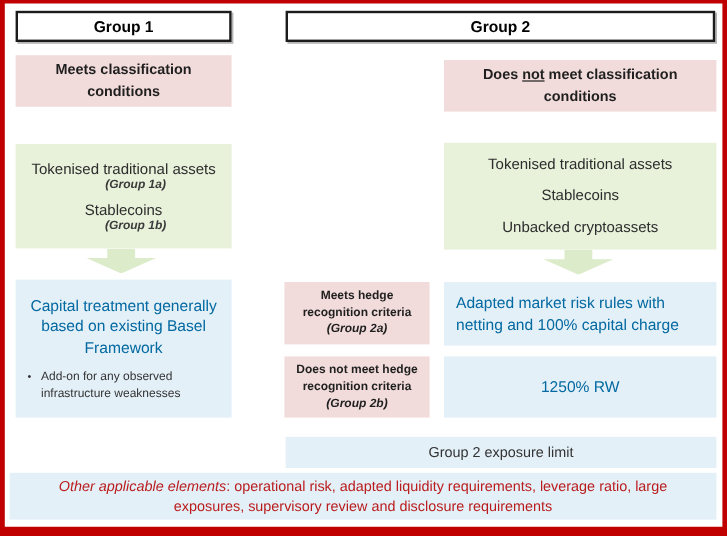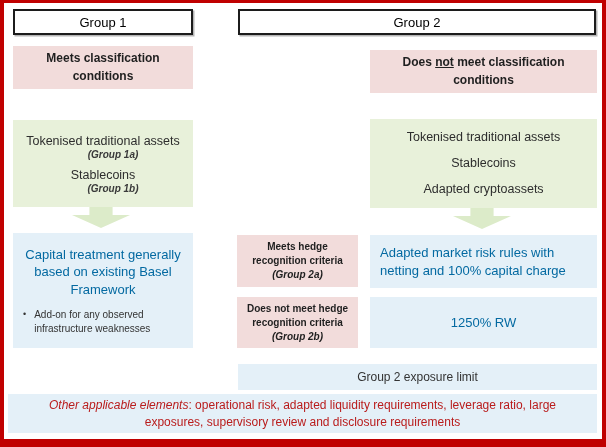--- a/index.html
+++ b/index.html
@@ -21,21 +21,21 @@
     z-index:10;
   }
   .abs{position:absolute;box-sizing:border-box;}
   .center{display:flex;align-items:center;justify-content:center;text-align:center;}
   .col{display:flex;flex-direction:column;align-items:center;justify-content:center;text-align:center;}
 
   .header-box{
     background:#fff;
     border:2px solid #1c1c1c;
     box-shadow:1.5px 1.5px 0 rgba(120,120,120,.55);
-    font-weight:normal;font-size:13px;color:#000;
+    font-weight:bold;font-size:13px;color:#000;
   }
   .pink{background:var(--pink,#F2DCDB);}
   .green{background:var(--green,#E8F1DA);}
   .blue{background:var(--blue,#E4F0F8);}
 
   .pink-main{font-weight:bold;font-size:12px;line-height:1.45;color:#1f1f1f;padding:2px 8px;}
   .pink-small{font-weight:bold;font-size:10px;line-height:1.4;color:#1f1f1f;padding:2px 6px;}
   .green-main{font-size:12.5px;line-height:1.2;color:#2d2d2d;}
   .green-sub{font-size:10px;font-style:italic;font-weight:bold;color:#3a3a3a;margin-bottom:8px;margin-left:20px;}
   .blue-main{font-size:13px;line-height:1.35;color:#0369a1;}
@@ -76,21 +76,21 @@
 
   <div class="abs green col" style="left:13px;top:120px;width:180px;height:87px;padding:4px 0;">
     <div class="green-main">Tokenised traditional assets</div>
     <div class="green-sub">(Group 1a)</div>
     <div class="green-main">Stablecoins</div>
     <div class="green-sub" style="margin-bottom:0;">(Group 1b)</div>
   </div>
   <div class="abs green col" style="left:370px;top:119px;width:227px;height:89px;gap:11px;">
     <div class="green-main">Tokenised traditional assets</div>
     <div class="green-main">Stablecoins</div>
-    <div class="green-main">Adapted cryptoassets</div>
+    <div class="green-main">Unbacked cryptoassets</div>
   </div>
 
   <div class="abs arrow" style="left:72px;top:207px;"></div>
   <div class="abs arrow" style="left:453px;top:208px;"></div>
 
   <div class="abs blue" style="left:13px;top:233px;width:180px;height:115px;display:flex;flex-direction:column;justify-content:center;">
     <div class="blue-main" style="text-align:center;padding:0 10px;">Capital treatment generally based on existing Basel Framework</div>
     <div class="bullet-row">
       <span class="bullet-glyph">•</span>
       <span>Add-on for any observed infrastructure weaknesses</span>

